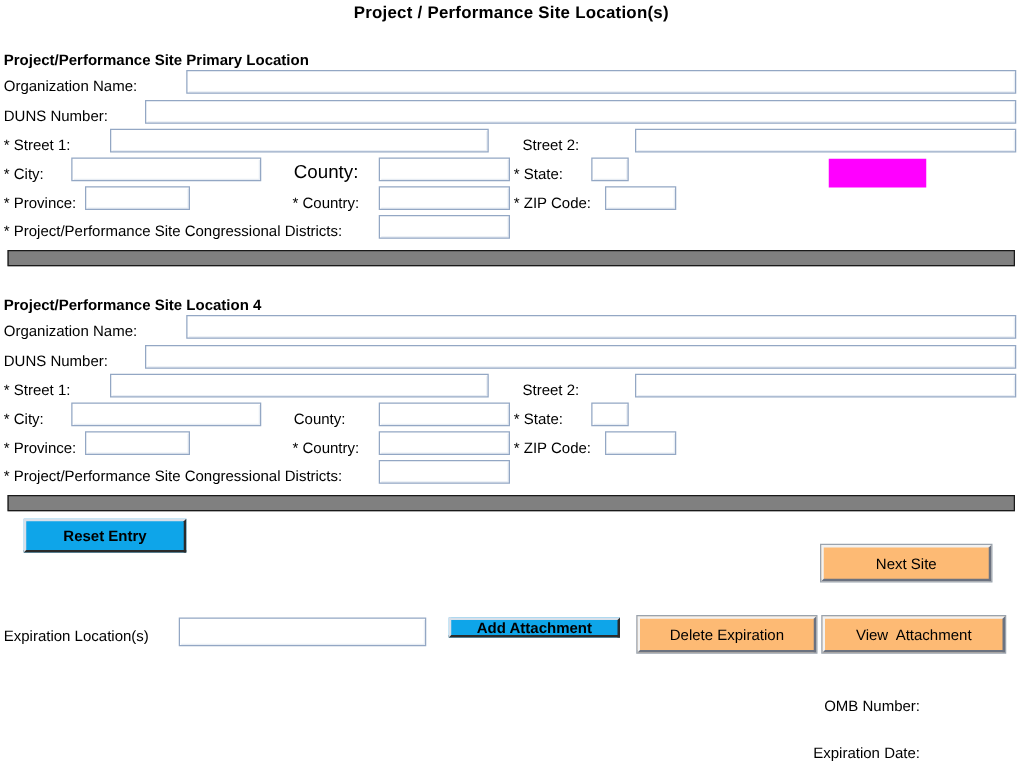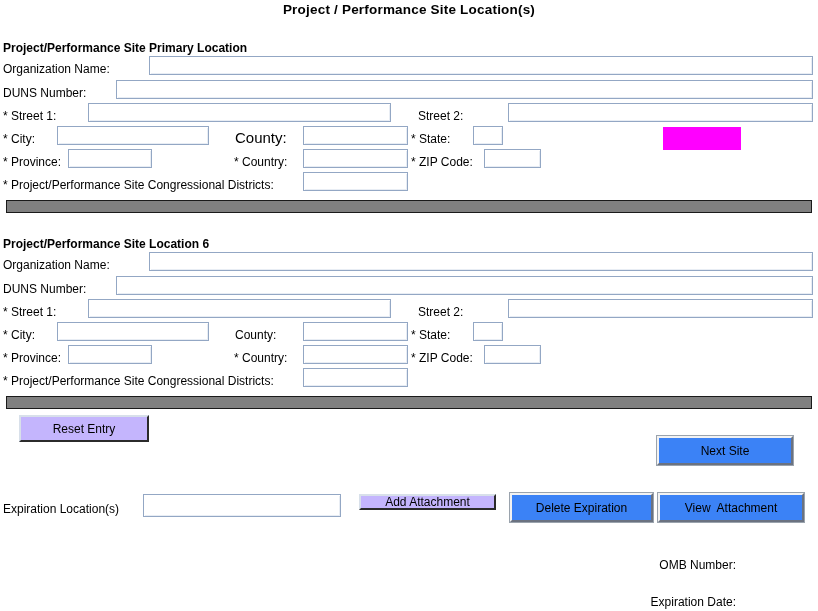--- a/index.html
+++ b/index.html
@@ -74,30 +74,31 @@
     text-align: center;
     white-space: pre;
     cursor: default;
     display: flex;
     align-items: center;
     justify-content: center;
     line-height: 1;
   }
   
   .btn-blue {
-    background: #c4b5fd;
+    background: #0ea5e9;
     border-top: 2px solid #d8e0ea;
     border-left: 2px solid #d8e0ea;
     border-right: 2px solid #2b2b2b;
     border-bottom: 2px solid #2b2b2b;
     color: #000000;
+    font-weight: bold;
   }
   
   .btn-white {
-    background: #3b82f6;
+    background: #fdba74;
     border-top: 2px solid #f2f2f2;
     border-left: 2px solid #f2f2f2;
     border-right: 2px solid #6b7280;
     border-bottom: 2px solid #6b7280;
     outline: 1px solid #9aa3ad;
     color: #000000;
   }
 
   
   .omb-line {
@@ -137,21 +138,21 @@
 <div class="abs lbl" style="left:234px; top:155px;">* Country:</div>
 <div class="abs fld" style="left:303px; top:149px; width:105px; height:19px;"></div>
 <div class="abs lbl" style="left:411px; top:155px;">* ZIP Code:</div>
 <div class="abs fld" style="left:484px; top:149px; width:57px; height:19px;"></div>
 
 <div class="abs lbl" style="left:3px; top:178px;">* Project/Performance Site Congressional Districts:</div>
 <div class="abs fld" style="left:303px; top:172px; width:105px; height:19px;"></div>
 
 <div class="abs sep-bar" style="left:6px; top:200px; width:806px; height:13px;"></div>
 
-<div class="abs section-heading" style="top:237px;">Project/Performance Site Location 6</div>
+<div class="abs section-heading" style="top:237px;">Project/Performance Site Location 4</div>
 
 <div class="abs lbl" style="left:3px; top:258px;">Organization Name:</div>
 <div class="abs fld" style="left:149px; top:252px; width:664px; height:19px;"></div>
 
 <div class="abs lbl" style="left:3px; top:282px;">DUNS Number:</div>
 <div class="abs fld" style="left:116px; top:276px; width:697px; height:19px;"></div>
 
 <div class="abs lbl" style="left:3px; top:305px;">* Street 1:</div>
 <div class="abs fld" style="left:88px; top:299px; width:303px; height:19px;"></div>
 <div class="abs lbl" style="left:418px; top:305px;">Street 2:</div>

